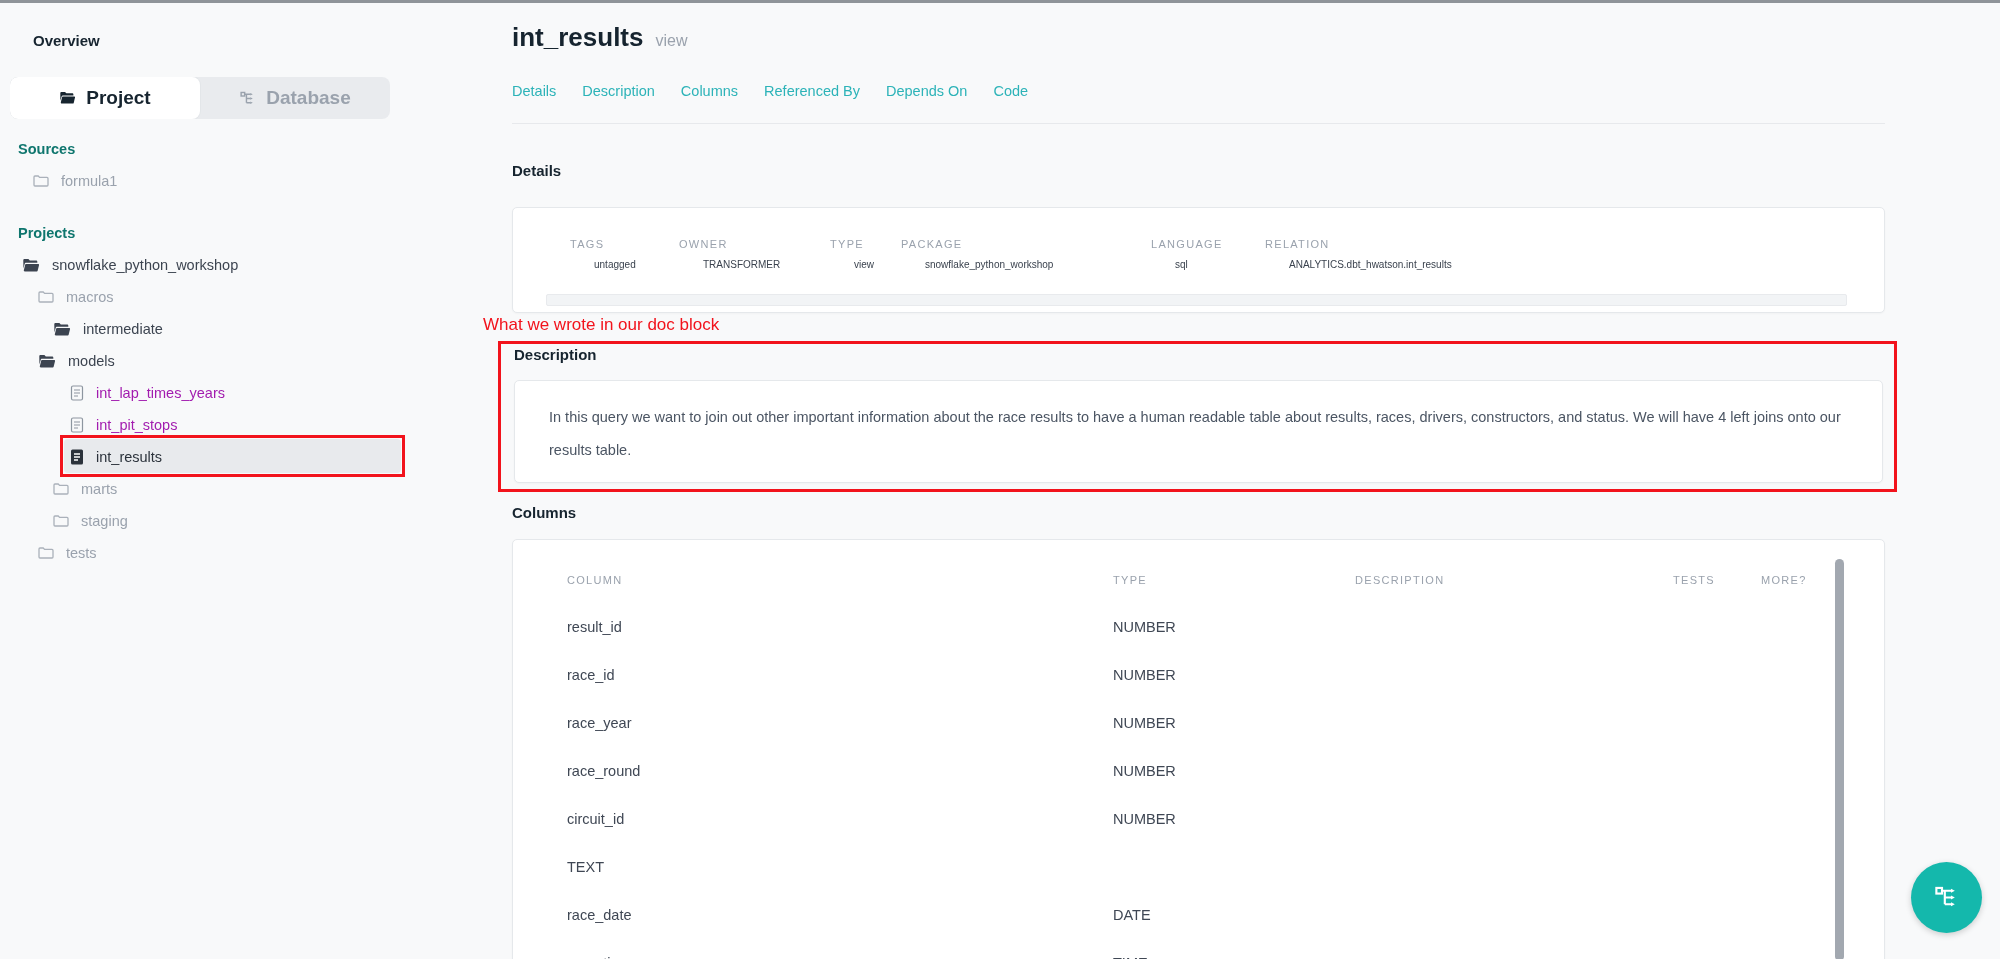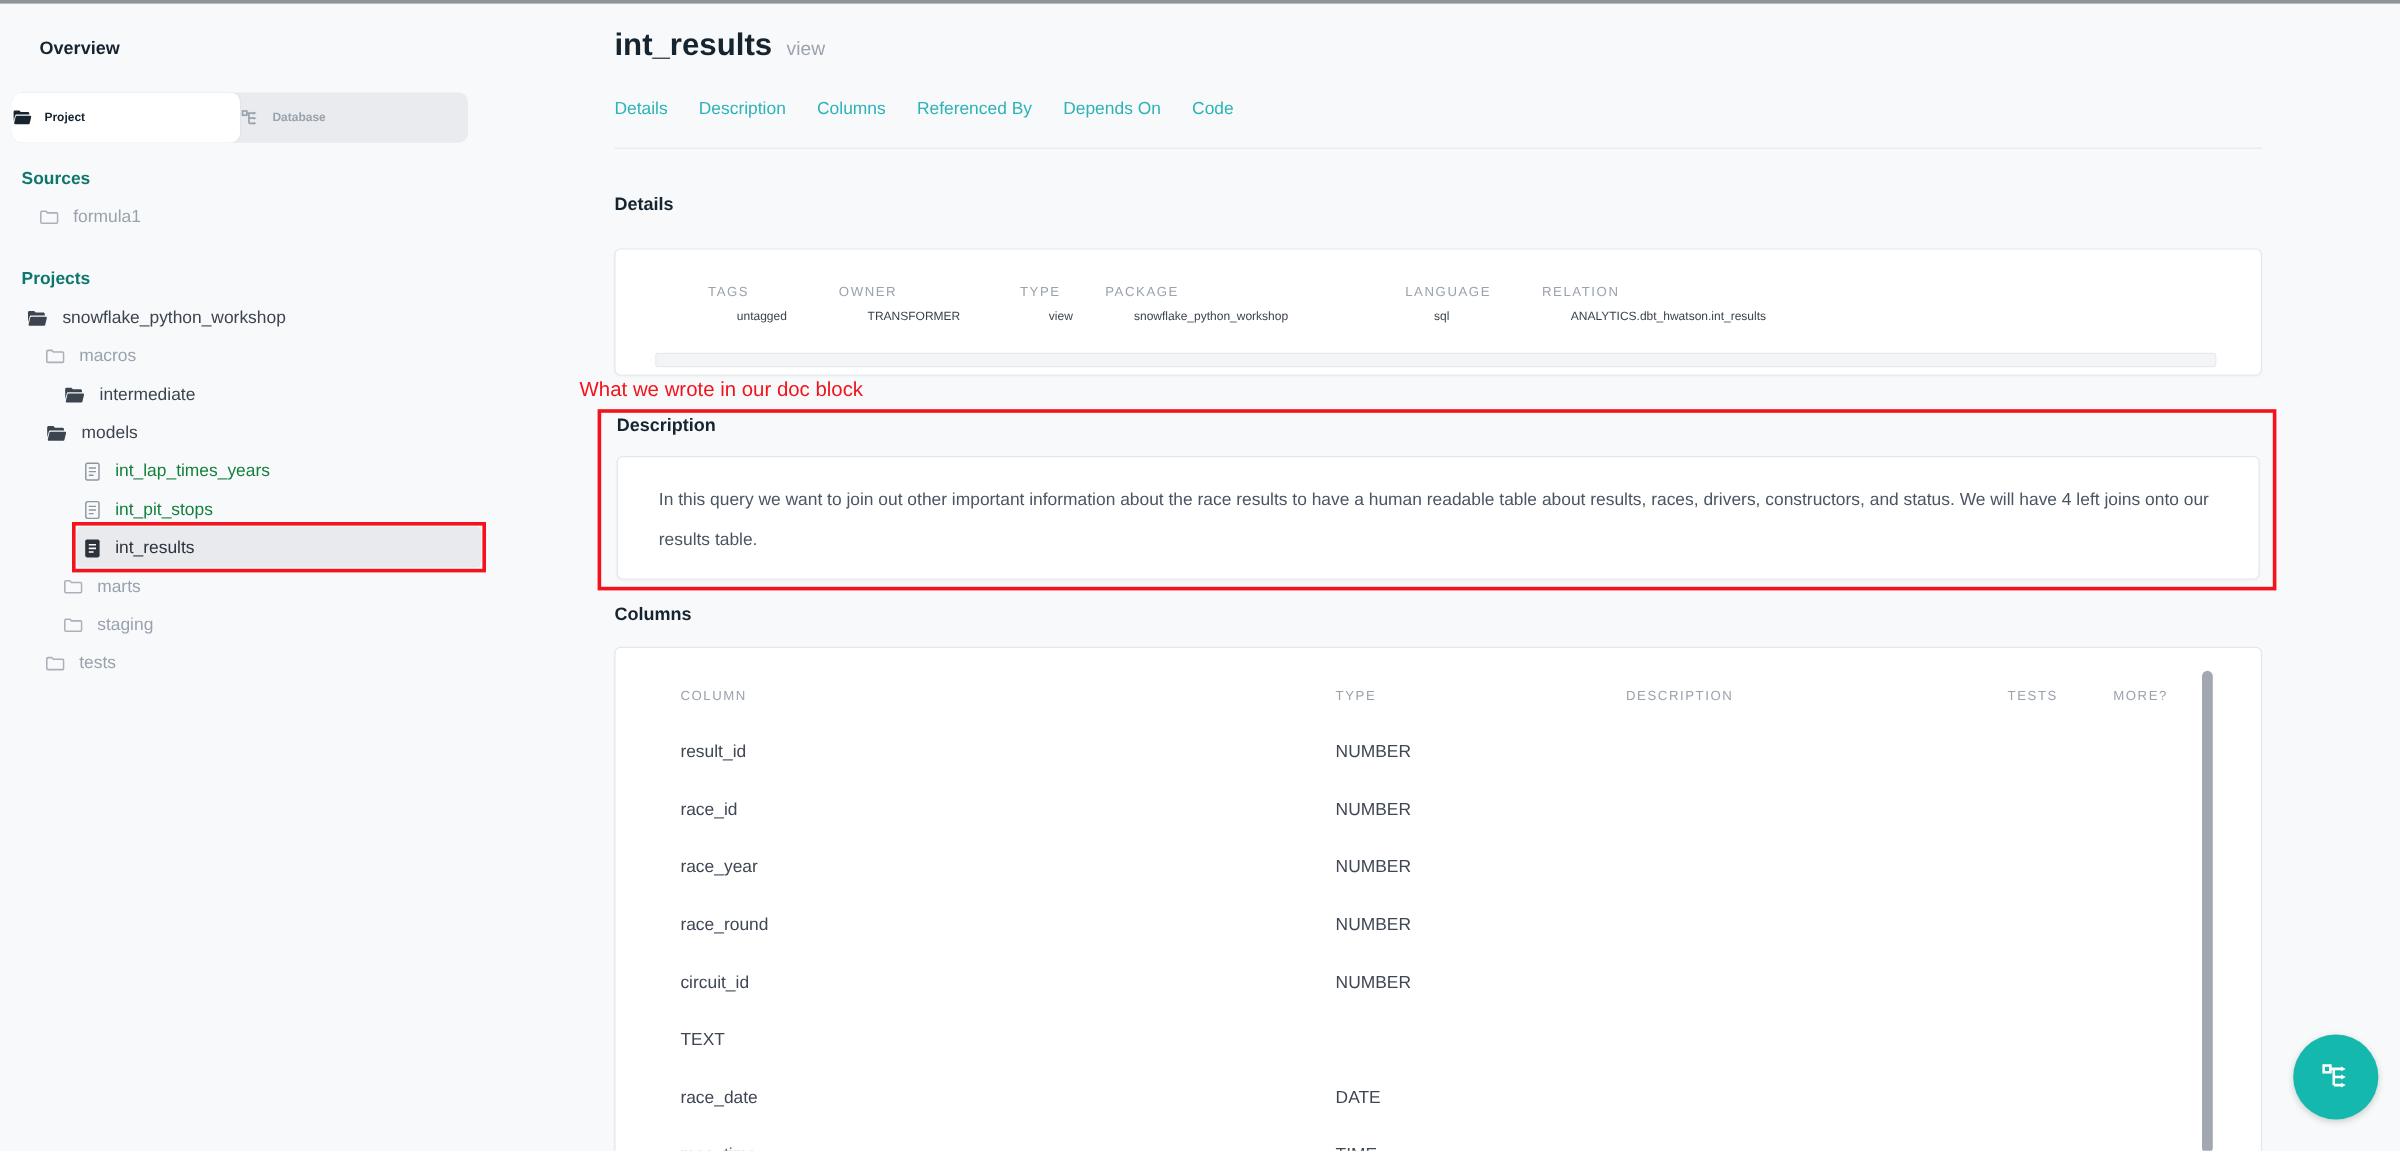--- a/index.html
+++ b/index.html
@@ -9,53 +9,53 @@
     background:#f8f9fa;
     font-family:"Liberation Sans", sans-serif;
     color:#16242f;
   }
   .top-strip { position:absolute; left:0; top:0; width:2000px; height:3px; background:#8f9499; }
 
   
   .sidebar { position:absolute; left:0; top:0; width:440px; height:959px; }
   .overview { position:absolute; left:33px; top:32px; font-size:15px; font-weight:bold; color:#16242f; }
   .toggle { position:absolute; left:10px; top:77px; width:380px; height:42px; background:#e9ebee; border-radius:8px; display:flex; overflow:hidden; }
-  .toggle .seg { flex:1; display:flex; align-items:center; gap:10px; font-size:10px; cursor:pointer; }
+  .toggle .seg { flex:1; display:flex; align-items:center; justify-content:center; gap:10px; font-size:19px; cursor:pointer; }
   .seg.active { background:#ffffff; border-radius:8px; box-shadow:0 0 0 1px #e3e6e9; font-weight:bold; color:#16242f; }
   .seg.inactive { color:#9aa2ad; font-weight:bold; }
   .seg .ic { display:flex; }
 
   .side-label { position:absolute; left:18px; font-size:14.5px; font-weight:bold; color:#0f766e; }
   .src-row { position:absolute; left:0; top:166px; height:30px; display:flex; align-items:center; padding-left:33px; color:#9aa2ad; font-size:14.5px; gap:12px; width:400px; cursor:pointer; }
 
   .tree { position:absolute; left:0; top:249px; width:420px; }
   .t-row { height:32px; display:flex; align-items:center; gap:12px; font-size:14.5px; cursor:pointer; position:relative; z-index:2; }
   .d0 { padding-left:22px; } .d1 { padding-left:38px;text-align:right; } .d2 { padding-left:53px; } .d3 { padding-left:70px; }
   .t-open { color:#3c4450; } .t-open .ic { color:#3c4450; }
   .t-muted { color:#9aa2ad; } .t-muted .ic { color:#aab1ba; }
-  .t-file { color:#15803d; } .t-file .ic { color:#8d96a0; }
+  .t-file { color:#a21caf; } .t-file .ic { color:#8d96a0; }
   .t-selected { color:#2b323b; font-weight:400; }
   .sel-bg { position:absolute; left:64px; top:439px; width:337px; height:34px; background:#e8eaed; border-radius:4px; z-index:1; }
   .sel-redbox { position:absolute; left:60px; top:435px; width:345px; height:42px; border:3px solid #f2131c; z-index:3; pointer-events:none; }
   .ic { display:flex; align-items:center; }
 
   
   .main { position:absolute; left:512px; top:0; width:1488px; }
   .title-row { position:absolute; left:0; top:22px; display:flex; align-items:baseline; gap:12px; }
   .model-title { font-size:26px; font-weight:bold; color:#16242f; }
   .model-type { font-size:16px; color:#9aa2ad; }
   .tabs { position:absolute; left:0; top:83px; display:flex; gap:26px; }
   .tab { font-size:14.5px; color:#2cb3b8; cursor:pointer; }
   .tabs-divider { position:absolute; left:0; top:123px; width:1373px; height:1px; background:#e7e9ec; }
 
   .section-heading { position:absolute; font-size:15px; font-weight:bold; color:#16242f; }
   .card { position:absolute; background:#ffffff; border:1px solid #e5e8eb; border-radius:5px; box-shadow:0 1px 2px rgba(22,36,47,0.03); }
 
   
-  .details-card { left:0; top:207px; width:1373px; height:106px;padding-left:20px; }
+  .details-card { left:0; top:207px; width:1373px; height:106px; }
   .fields { display:flex; padding:30px 0 0 57px; }
   .field { display:flex; flex-direction:column; gap:9px; }
   .f-label { font-size:11px; letter-spacing:1.3px; color:#9aa2ad; font-weight:500; }
   .f-value { font-size:10px; color:#3a424e;margin-left:24px; }
   .f-tags { width:109px; } .f-owner { width:151px; } .f-type { width:71px; } .f-package { width:250px; } .f-language { width:114px; } .f-relation { flex:1; }
   .details-strip { position:absolute; left:33px; right:37px; top:86px; height:12px; background:#f2f4f6; border:1px solid #e8eaed; border-radius:2px; }
 
   
   .annotation-text { position:absolute; left:-29px; top:315px; font-size:17px; color:#f2131c; }
   .desc-redbox { position:absolute; left:-14px; top:341px; width:1399px; height:151px; border:3px solid #f2131c; pointer-events:none; }

